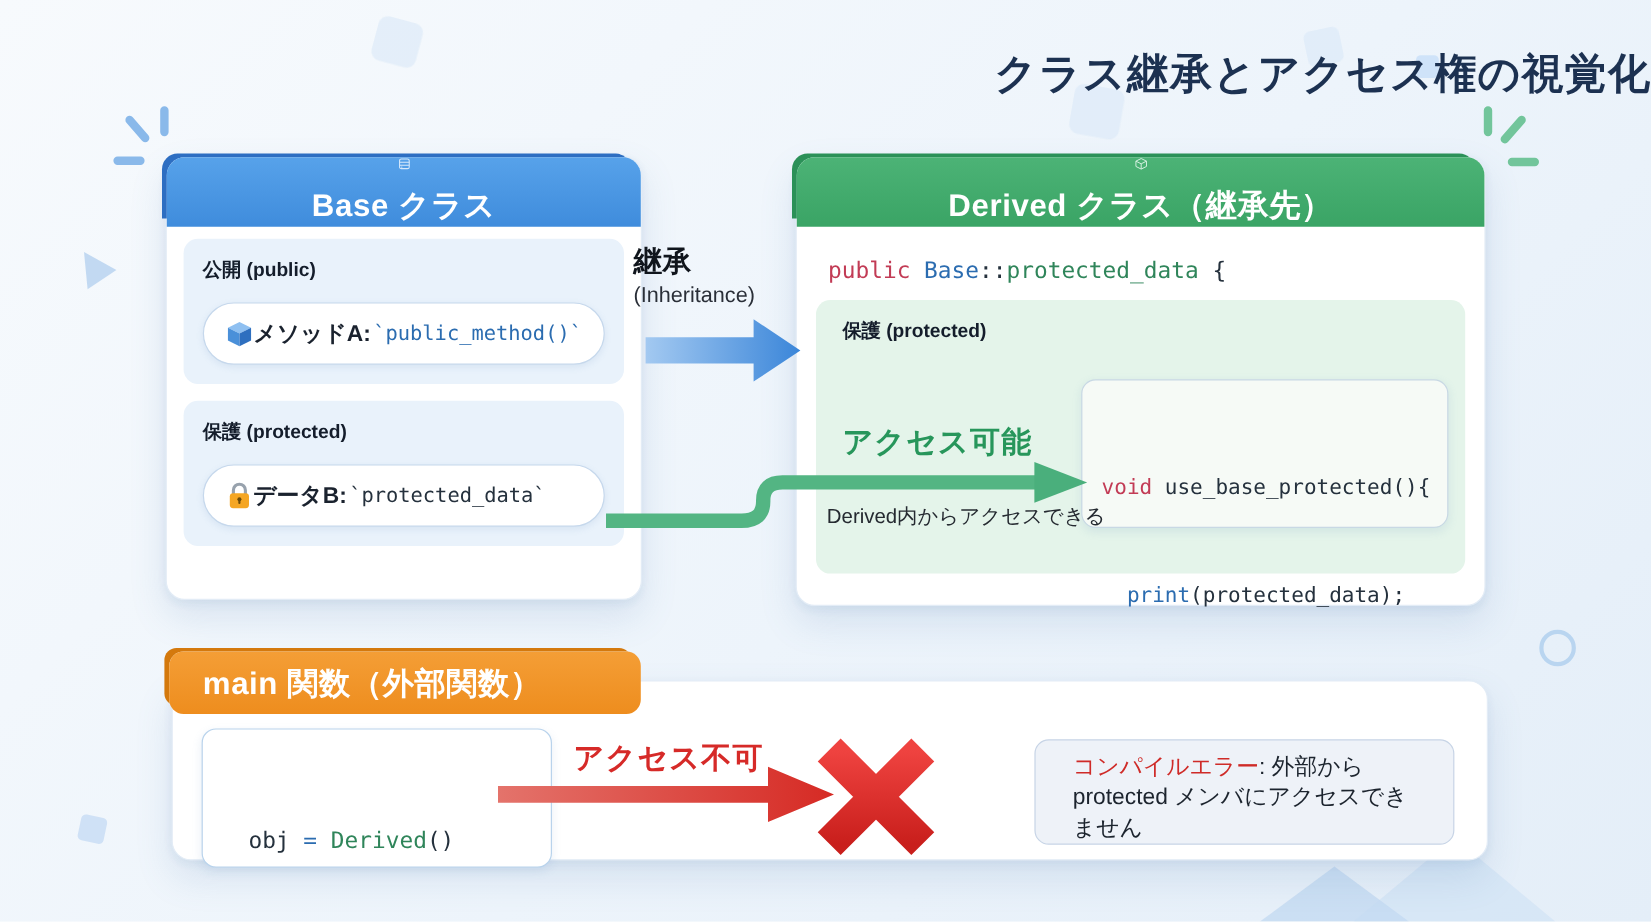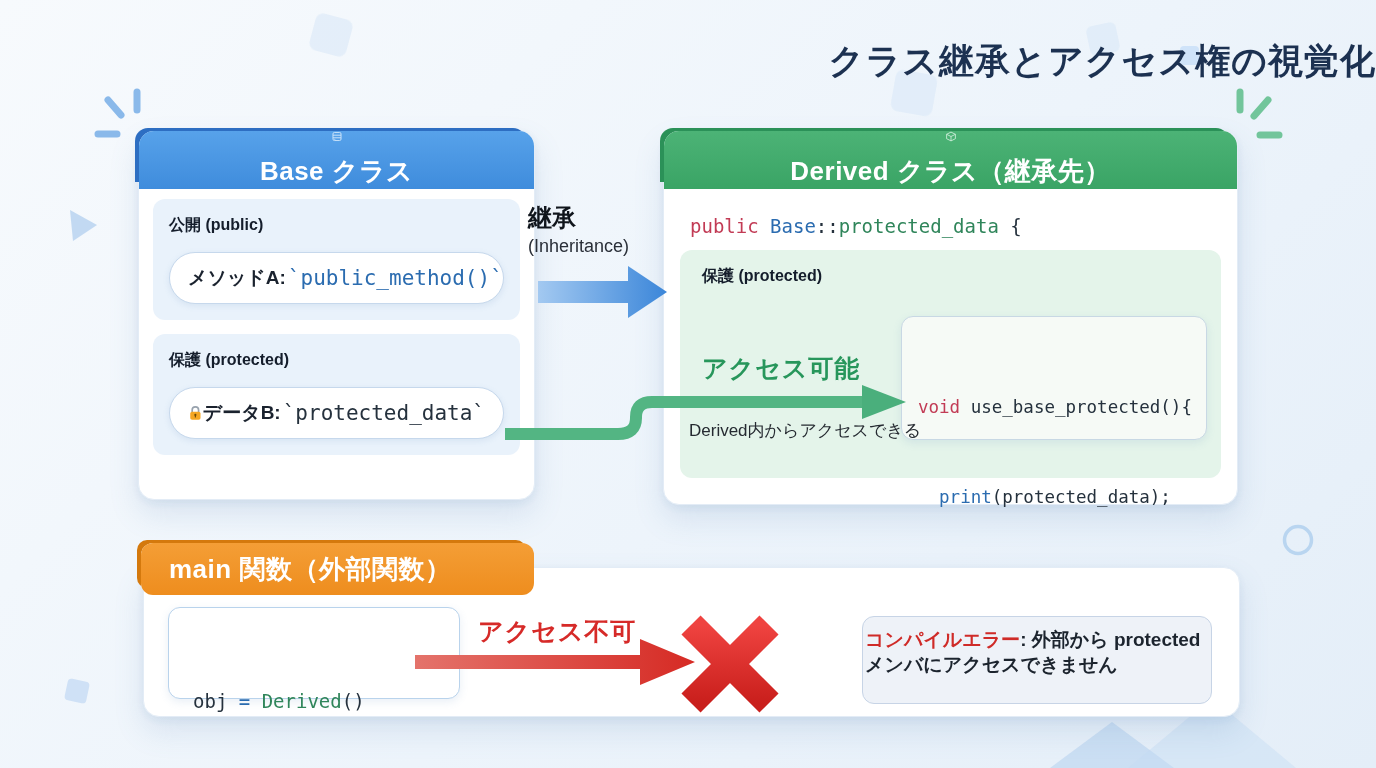--- a/index.html
+++ b/index.html
@@ -42,21 +42,21 @@
 
   .pill{
     background:#ffffff; border:1.6px solid #c6d8ec; border-radius:30px;
     padding:12px 18px; display:flex; align-items:center; 
     box-shadow:0 2px 6px rgba(100,140,190,.14);
     white-space:pre;
     margin-top:16px;
   }
   .pill-label{ font-size:19px; font-weight:800; color:#1a222e; }
   .mono{ font-family:"DejaVu Sans Mono",monospace; }
-  .pill-code{ font-size:21px; margin-left:2px; }
+  .pill-code{ font-size:17px; margin-left:2px; }
   .code-blue{ color:#2b6cb0; }
   .code-green{ color:#2f855a; }
   .code-red{ color:#c23b55; }
   .code-dark{ color:#25313d; }
 
   
   .inherit-label{
     position:absolute; left:528px; top:202px; width:140px; z-index:5;
   }
   .inherit-label .l1{ font-size:24px; font-weight:800; color:#10151c; }
@@ -89,32 +89,32 @@
 
   
   .main-header{
     position:absolute; left:141px; top:543px; width:393px; height:52px; z-index:3;
     background:linear-gradient(180deg,#f49e36,#ee8d1e);
     box-shadow:-6px -5px 0 -2px #d4790d;
     border-radius:12px; color:#fff; font-size:26px; font-weight:800;
     display:flex; align-items:center; padding-left:28px; letter-spacing:.5px;
   }
   .codebox-main{
-    left:168px; top:607px; width:292px; height:92px;
+    left:168px; top:607px; width:292px; height:116px;
     background:#ffffff; border:1.6px solid #b9d3ec;
-    padding:11px 0 11px 24px; font-size:19px; line-height:33px;
+    padding:11px 0 11px 38px; font-size:19px; line-height:33px;
   }
   .deny-label{
     position:absolute; left:478px; top:615px; width:170px; z-index:6;
     font-size:25px; font-weight:800; color:#d62a28; letter-spacing:1px;
   }
   .error-box{
     position:absolute; left:862px; top:616px; width:350px; height:88px; z-index:3;
     background:#eef2f8; border:1.5px solid #c7d4e6; border-radius:12px;
-    padding:10px 2px; font-size:19px; font-weight:700; color:#1c242e; line-height:1.33;
+    padding:10px 31px; font-size:19px; font-weight:400; color:#1c242e; line-height:1.33;
   }
   .error-label{ color:#cf2b28; }
 
   .svg-layer{ position:absolute; left:0; top:0; z-index:0; pointer-events:none; }
   .svg-arrows{ position:absolute; left:0; top:0; z-index:4; pointer-events:none; }
   .z1{ z-index:1; }
 </style>
 </head>
 <body>
 

